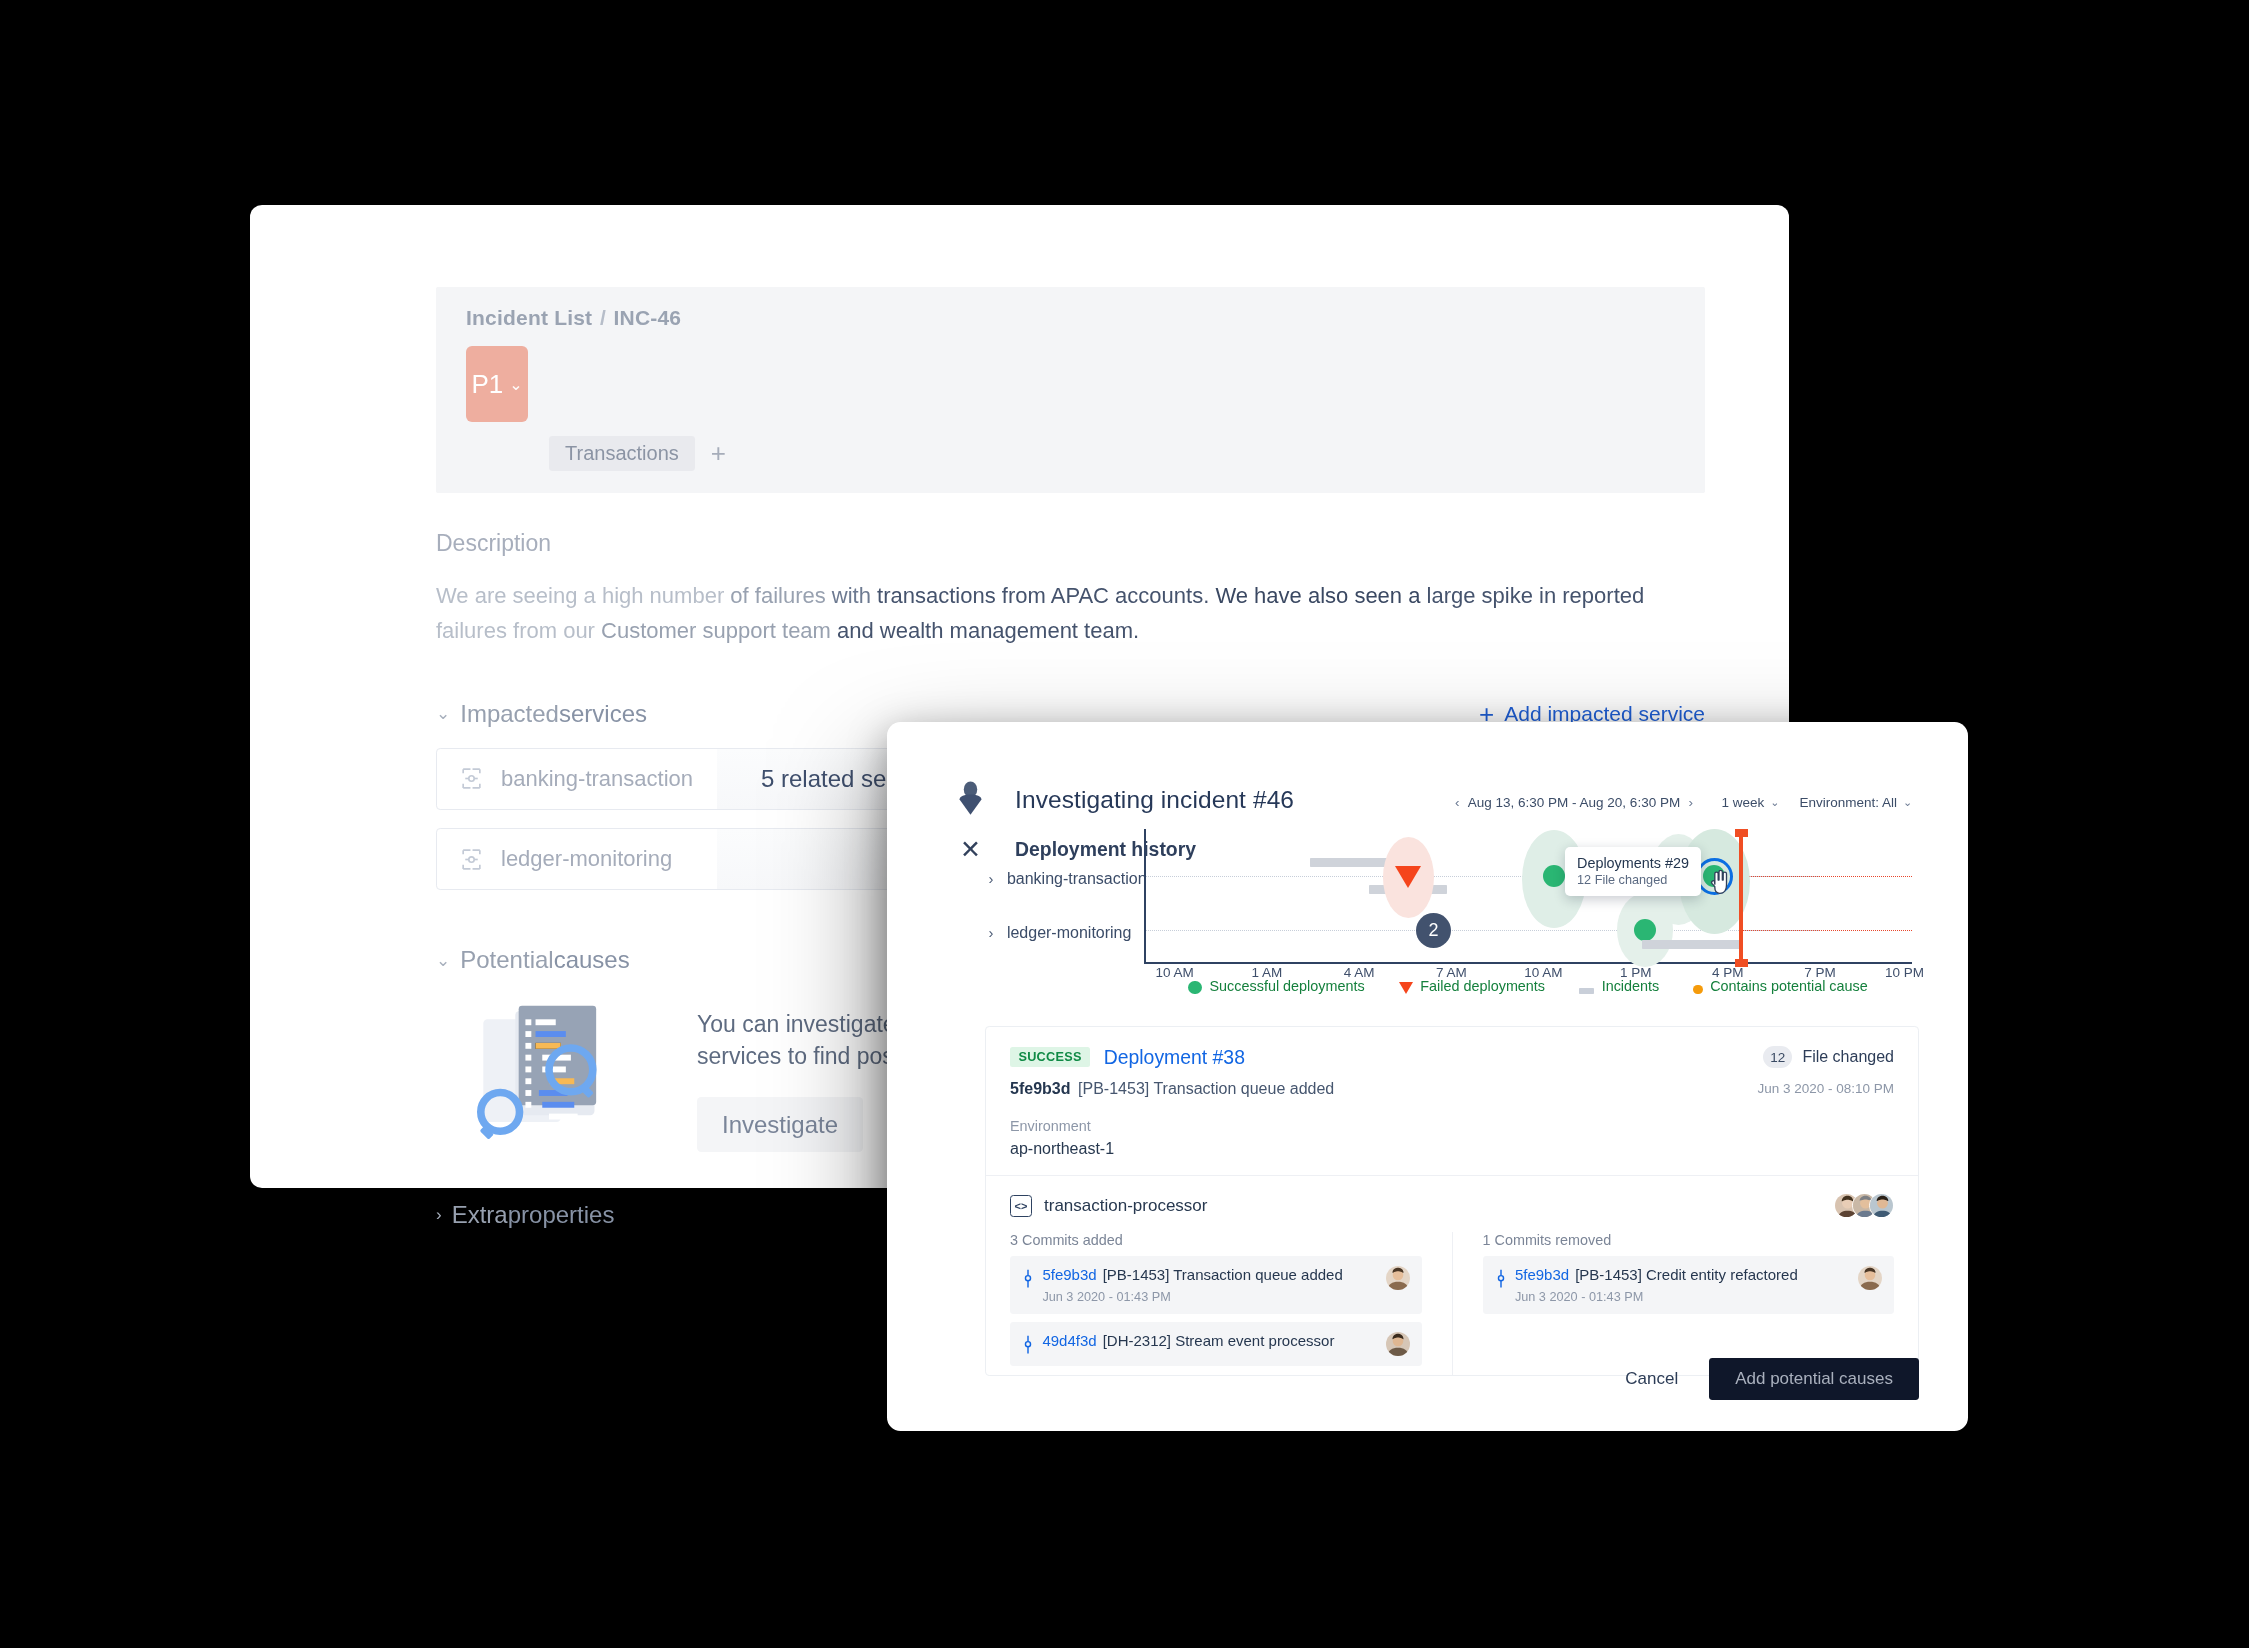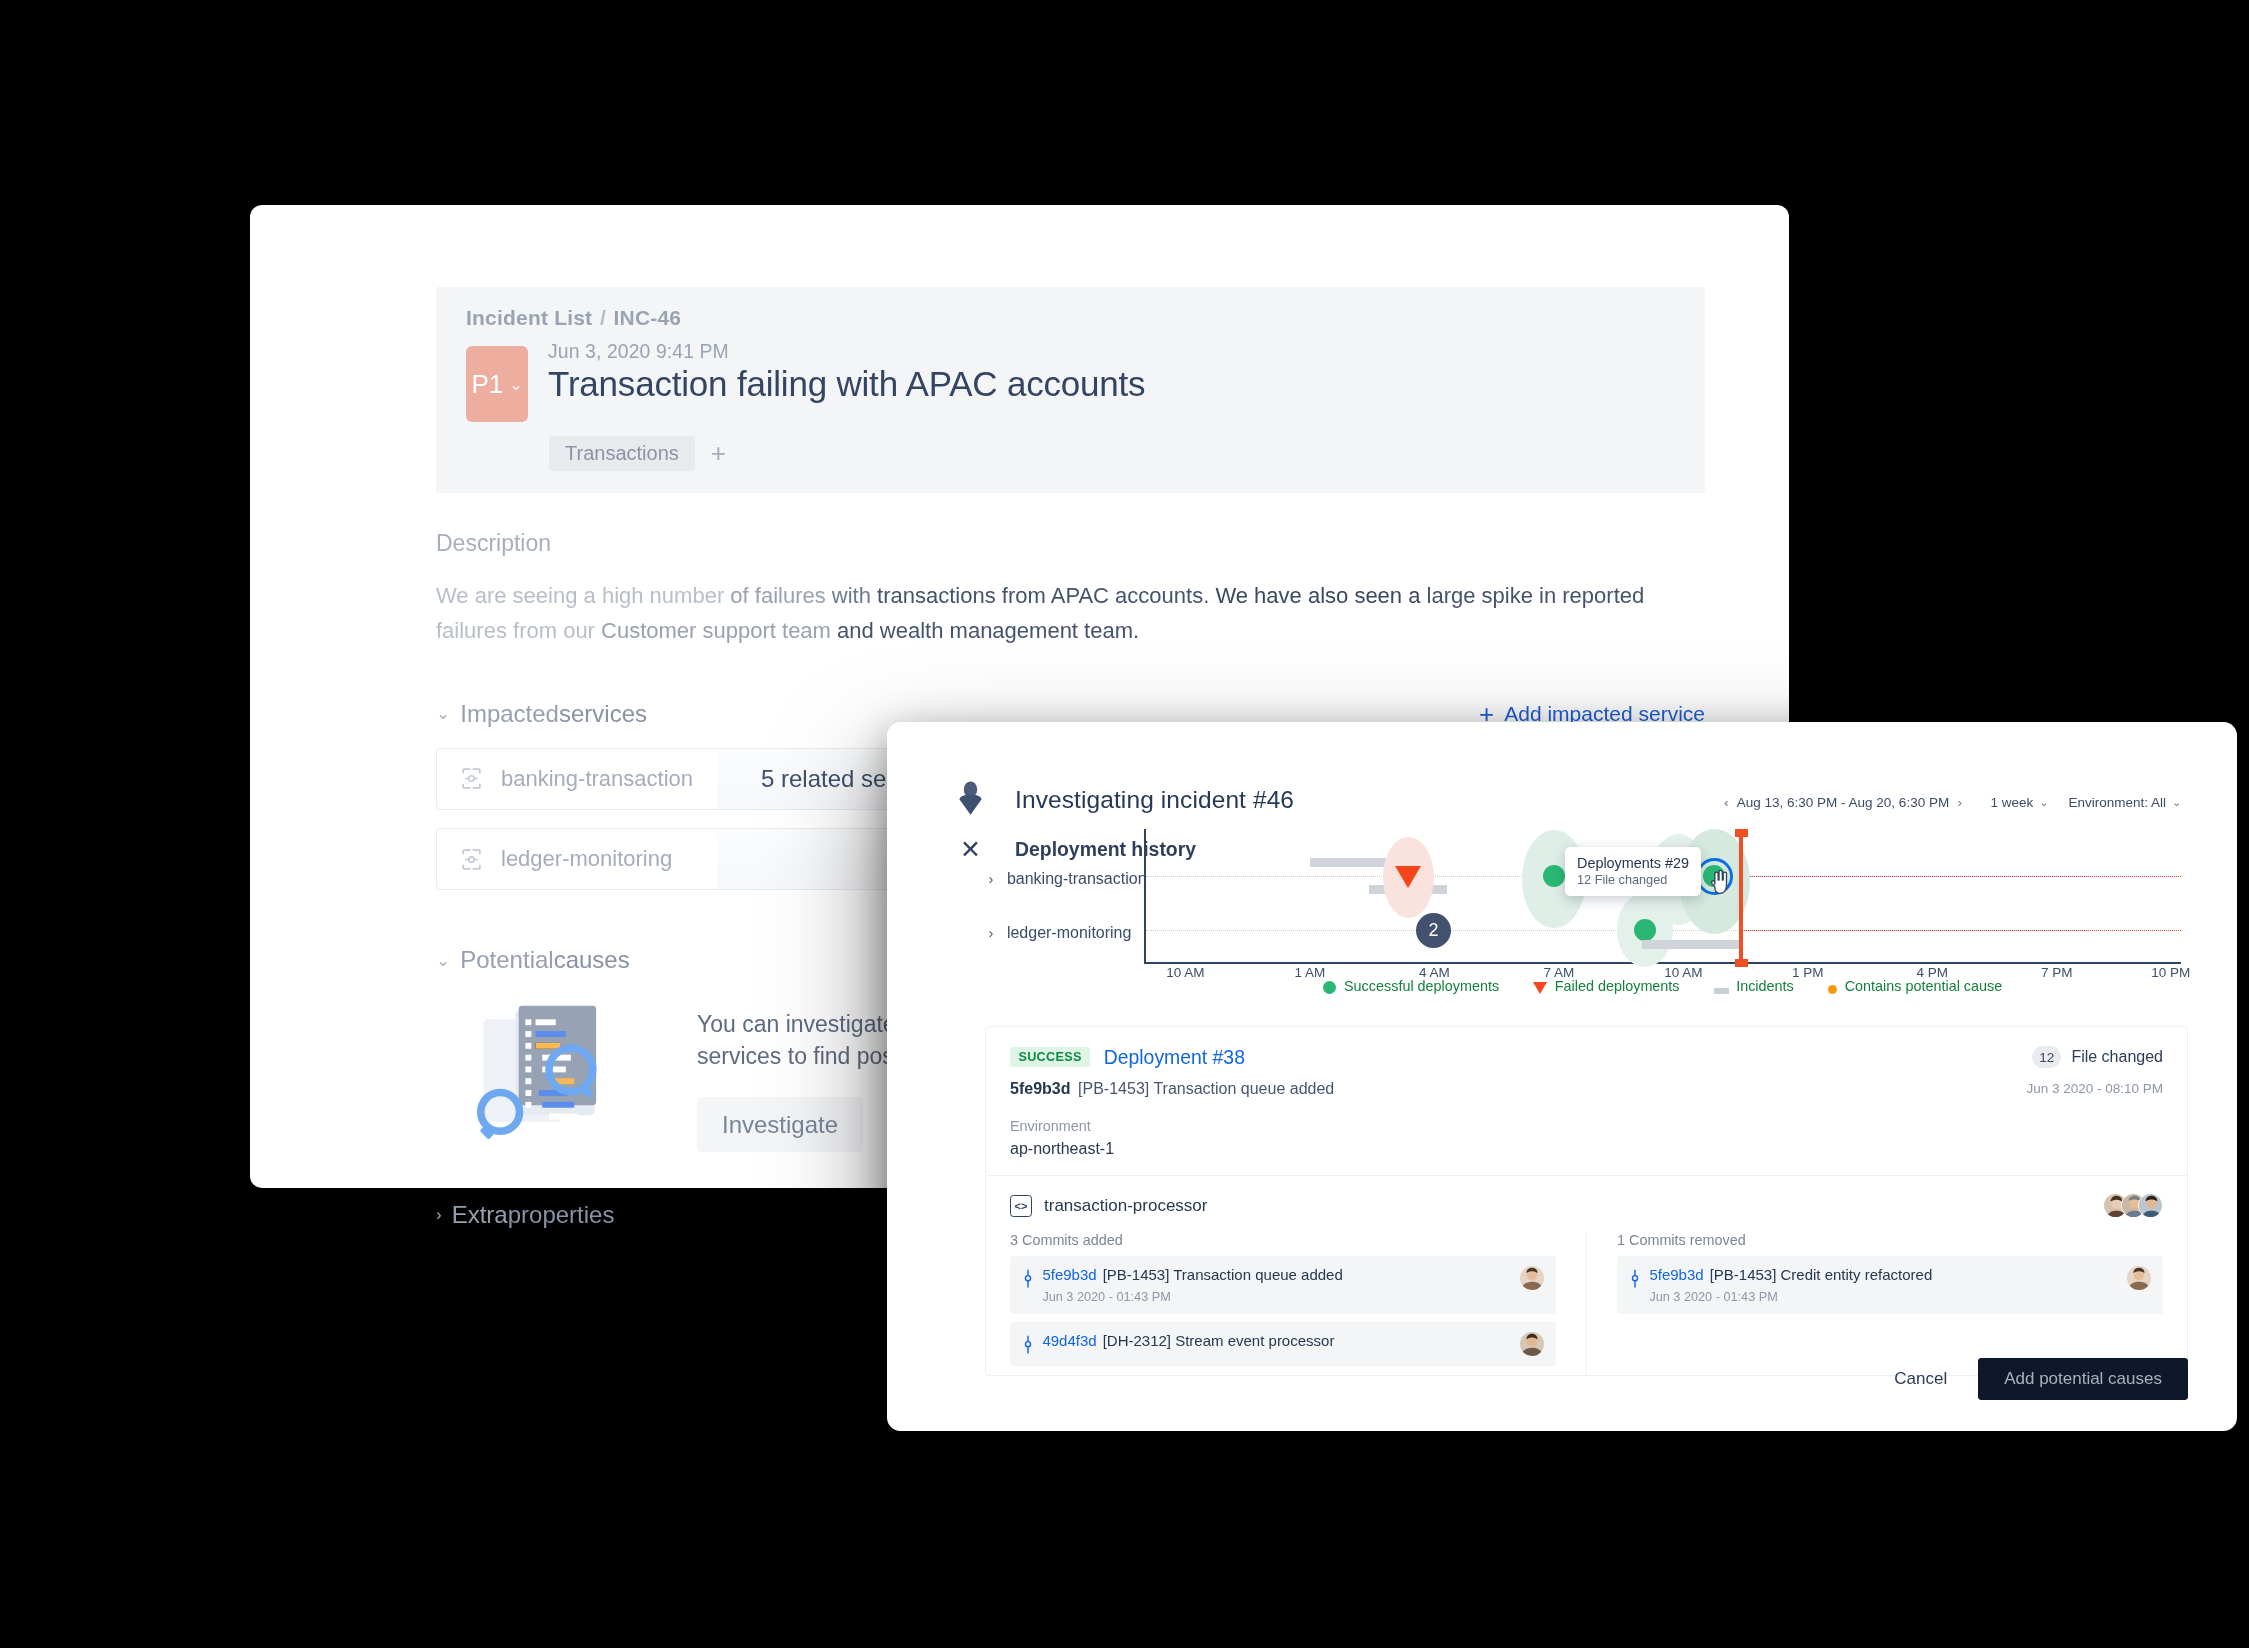--- a/index.html
+++ b/index.html
@@ -103,21 +103,21 @@
     margin-top: 25px; display: inline-block;
     background: #f4f5f7; color: #7a8599;
     font-size: 24px; padding: 13.5px 25px; border-radius: 4.2px;
   }
   .extra-head { margin-top: 49px; }
 
   
   #front-window {
     position: absolute;
     left: 887px; top: 722px;
-    width: 1350px; height: 709px;
+    width: 1081px; height: 709px;
     background: #ffffff;
     border-radius: 13.5px;
     box-shadow: 0 51px 110px rgba(0,0,0,0.50), 0 12px 39px rgba(0,0,0,0.35);
     overflow: hidden;
   }
   .modal-inner { position: absolute; left: 69px; top: 59px; right: 49px; bottom: 18.6px; }
 
   .modal-topline { display: flex; align-items: center; }
   .avatar-pin { width: 29px; height: 37px; position: relative; flex: 0 0 auto; }
   .modal-title { font-size: 24.5px; color: #263858; margin-left: 30px; letter-spacing: 0.1px; }
@@ -264,24 +264,20 @@
 
       <div class="incident-header">
         <div class="breadcrumb">
           <span class="crumb-link">Incident List</span><span class="sep">/</span><span class="crumb-current">INC-46</span>
         </div>
 
         <div class="title-row">
           <div class="p1-badge">
             <span>P1</span>
             <span class="chev">⌄</span>
-          </div>
-          <div class="title-col">
-            <div class="incident-date">Jun 3, 2020 9:41 PM</div>
-            <div class="incident-title">Transaction failing with APAC accounts</div>
           </div>
         </div>
 
         <div class="tag-row">
           <span class="tag">Transactions</span>
           <span class="tag-add">+</span>
         </div>
       </div>
 
       <div class="section-label">Description</div>

